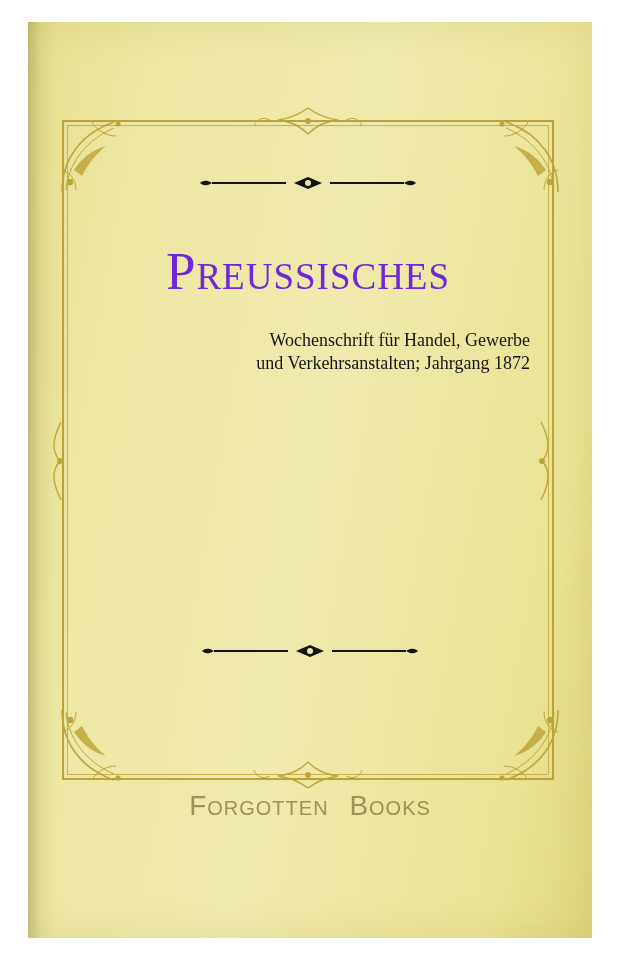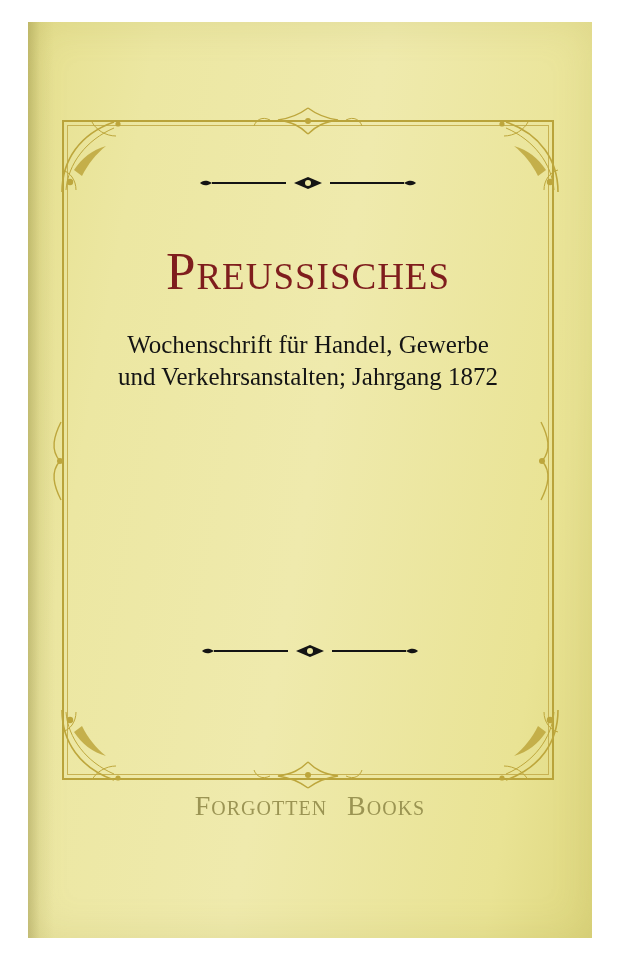--- a/index.html
+++ b/index.html
@@ -167,55 +167,56 @@
     height: 22px;
     margin: 12px auto 26px auto;
     color: #141414;
   }
   .rule-orn svg { display: block; width: 220px; height: 22px; }
 
   .title {
     font-family: "Liberation Serif", serif;
     font-size: 53px;
     line-height: 1.26;
-    color: #7f1d1d;
+    color: #6d28d9;
     font-variant: small-caps;
     letter-spacing: 1px;
     margin: 44px 0 0 0;
     word-spacing: 2px;
   }
 
   .subtitle {
     font-family: "Liberation Serif", serif;
-    font-size: 25px;
+    font-size: 18px;
     line-height: 1.3;
     color: #141414;
     margin: 24px 0 0 0;
     padding: 0 6px;
+    text-align: right;
   }
 
   .bottom-orn {
     position: absolute;
     left: 50%;
     margin-left: -110px;
     top: 640px;
     width: 220px;
     height: 22px;
     color: #141414;
   }
   .bottom-orn svg { display: block; width: 220px; height: 22px; }
 
   
   .publisher {
     position: absolute;
     left: 0;
     right: 0;
     top: 790px;
     text-align: center;
-    font-family: Liberation Serif, serif;
+    font-family: Liberation Sans, sans-serif;
     font-size: 28px;
     letter-spacing: 1px;
     color: #8d8645;
     font-variant: small-caps;
     opacity: 0.85;
   }
   .publisher .pub-word { margin: 0 6px; }
 </style>
 </head>
 <body>

